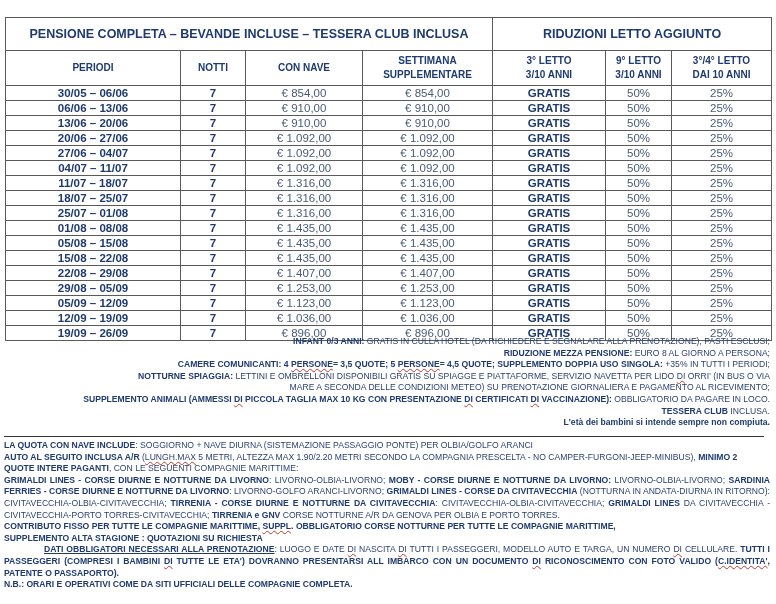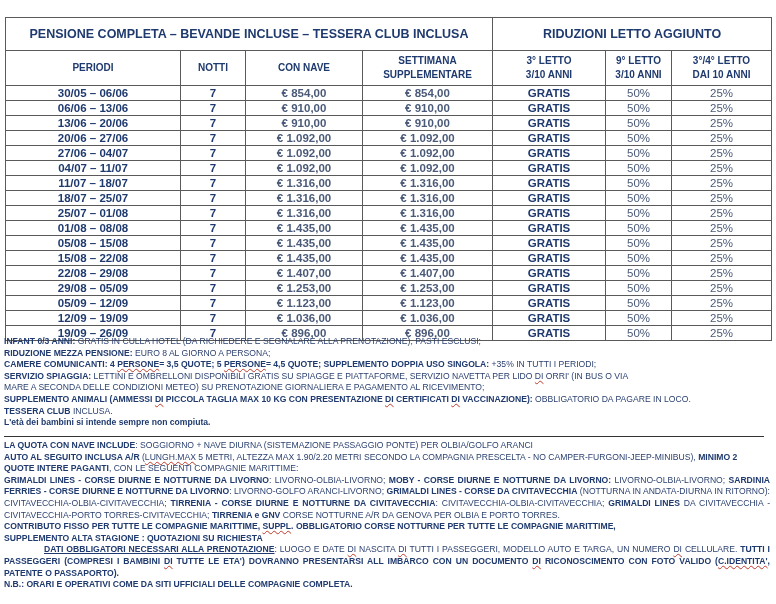--- a/index.html
+++ b/index.html
@@ -5,27 +5,27 @@
   html, body { margin: 0; padding: 0; background: #ffffff; }
   body { width: 776px; height: 604px; position: relative; overflow: hidden; font-family: "Liberation Sans", sans-serif; color: #1f3a6e; }
   .price-table { position: absolute; left: 5px; top: 17px; border-collapse: collapse; table-layout: fixed; width: 766px; }
   .price-table td, .price-table th { border: 1px solid #5a5a5a; padding: 0; text-align: center; overflow: hidden; white-space: nowrap; }
   .price-table th { color: #1f3a6e; font-weight: bold; font-size: 10px; }
   .h1 th { height: 32px; font-size: 12.5px; }
   .h2 th { height: 34px; line-height: 14px; }
   .price-table td { height: 14px; font-size: 11.5px; line-height: 14px; }
   .c-period { font-weight: bold; color: #1f3a6e; }
   .c-nights { font-weight: bold; color: #1f3a6e; }
-  .c-price { color: #4a5a78; font-weight: bold; margin-top: 20px; }
+  .c-price { color: #4a5a78; font-weight: normal; margin-top: 20px; }
   .c-gratis { font-weight: bold; color: #1f3a6e; }
   .c-pct { color: #4a5a78; }
   .notes { position: absolute; left: 4px; width: 766px; font-size: 8.6px; line-height: 11.6px; color: #2a3f6e; }
   .notes p { margin: 0; }
   .notes b { color: #1f3a6e; }
-  .n1 { top: 336px; }
+  .n1 { top: 336px; text-align: right; }
   .n2 { top: 433px; }
   .divider { position: absolute; left: 4px; top: 436px; width: 760px; border-top: 1px solid #333; }
   .just { text-align: justify; text-align-last: left; }
   .u { text-decoration: underline; padding-left: 40px; }
   .squig { text-decoration: underline wavy #c0392b; text-decoration-thickness: 1px; margin-top: 40px; }
 </style>
 </head>
 <body>
 
 <table class="price-table">
@@ -207,21 +207,21 @@
         <td class="c-pct">50%</td>
         <td class="c-pct">25%</td>
       </tr>
     </tbody>
 </table>
 
 <div class="notes n1">
   <p><b>INFANT 0/3 ANNI:</b><span> GRATIS IN CULLA HOTEL (DA RICHIEDERE E SEGNALARE ALLA PRENOTAZIONE), PASTI ESCLUSI;</span></p>
   <p><b>RIDUZIONE MEZZA PENSIONE:</b><span> EURO 8 AL GIORNO A PERSONA;</span></p>
   <p><b><span>CAMERE COMUNICANTI: 4 </span><span class="squig">PERSONE</span><span>= 3,5 QUOTE; 5 </span><span class="squig">PERSONE</span><span>= 4,5 QUOTE; SUPPLEMENTO DOPPIA USO SINGOLA:</span></b><span> +35% IN TUTTI I PERIODI;</span></p>
-  <p><b>SERVIZIO SPIAGGIA:</b><span> LETTINI E OMBRELLONI DISPONIBILI GRATIS SU SPIAGGE E PIATTAFORME, SERVIZIO NAVETTA PER LIDO </span><span class="squig">DI</span><span> ORRI' (IN BUS O VIA</span><br><span>MARE A SECONDA DELLE CONDIZIONI METEO) SU PRENOTAZIONE GIORNALIERA E PAGAMENTO AL RICEVIMENTO;</span></p>
+  <p><b>NOTTURNE SPIAGGIA:</b><span> LETTINI E OMBRELLONI DISPONIBILI GRATIS SU SPIAGGE E PIATTAFORME, SERVIZIO NAVETTA PER LIDO </span><span class="squig">DI</span><span> ORRI' (IN BUS O VIA</span><br><span>MARE A SECONDA DELLE CONDIZIONI METEO) SU PRENOTAZIONE GIORNALIERA E PAGAMENTO AL RICEVIMENTO;</span></p>
   <p><b><span>SUPPLEMENTO ANIMALI (AMMESSI </span><span class="squig">DI</span><span> PICCOLA TAGLIA MAX 10 KG CON PRESENTAZIONE </span><span class="squig">DI</span><span> CERTIFICATI </span><span class="squig">DI</span><span> VACCINAZIONE):</span></b><span> OBBLIGATORIO DA PAGARE IN LOCO.</span></p>
   <p><b>TESSERA CLUB</b><span> INCLUSA.</span></p>
   <p><b>L'età dei bambini si intende sempre non compiuta.</b></p>
 </div>
 
 <div class="divider"></div>
 
 <div class="notes n2" style="top:440px;">
   <p><b>LA QUOTA CON NAVE INCLUDE</b><span>: SOGGIORNO + NAVE DIURNA (SISTEMAZIONE PASSAGGIO PONTE) PER OLBIA/GOLFO ARANCI</span></p>
   <p><b>AUTO AL SEGUITO INCLUSA A/R</b><span> (</span><span class="squig">LUNGH.MAX</span><span> 5 METRI, ALTEZZA MAX 1.90/2.20 METRI SECONDO LA COMPAGNIA PRESCELTA - NO CAMPER-FURGONI-JEEP-MINIBUS), </span><b>MINIMO 2 QUOTE INTERE PAGANTI</b><span>, CON LE SEGUENTI COMPAGNIE MARITTIME:</span></p>

